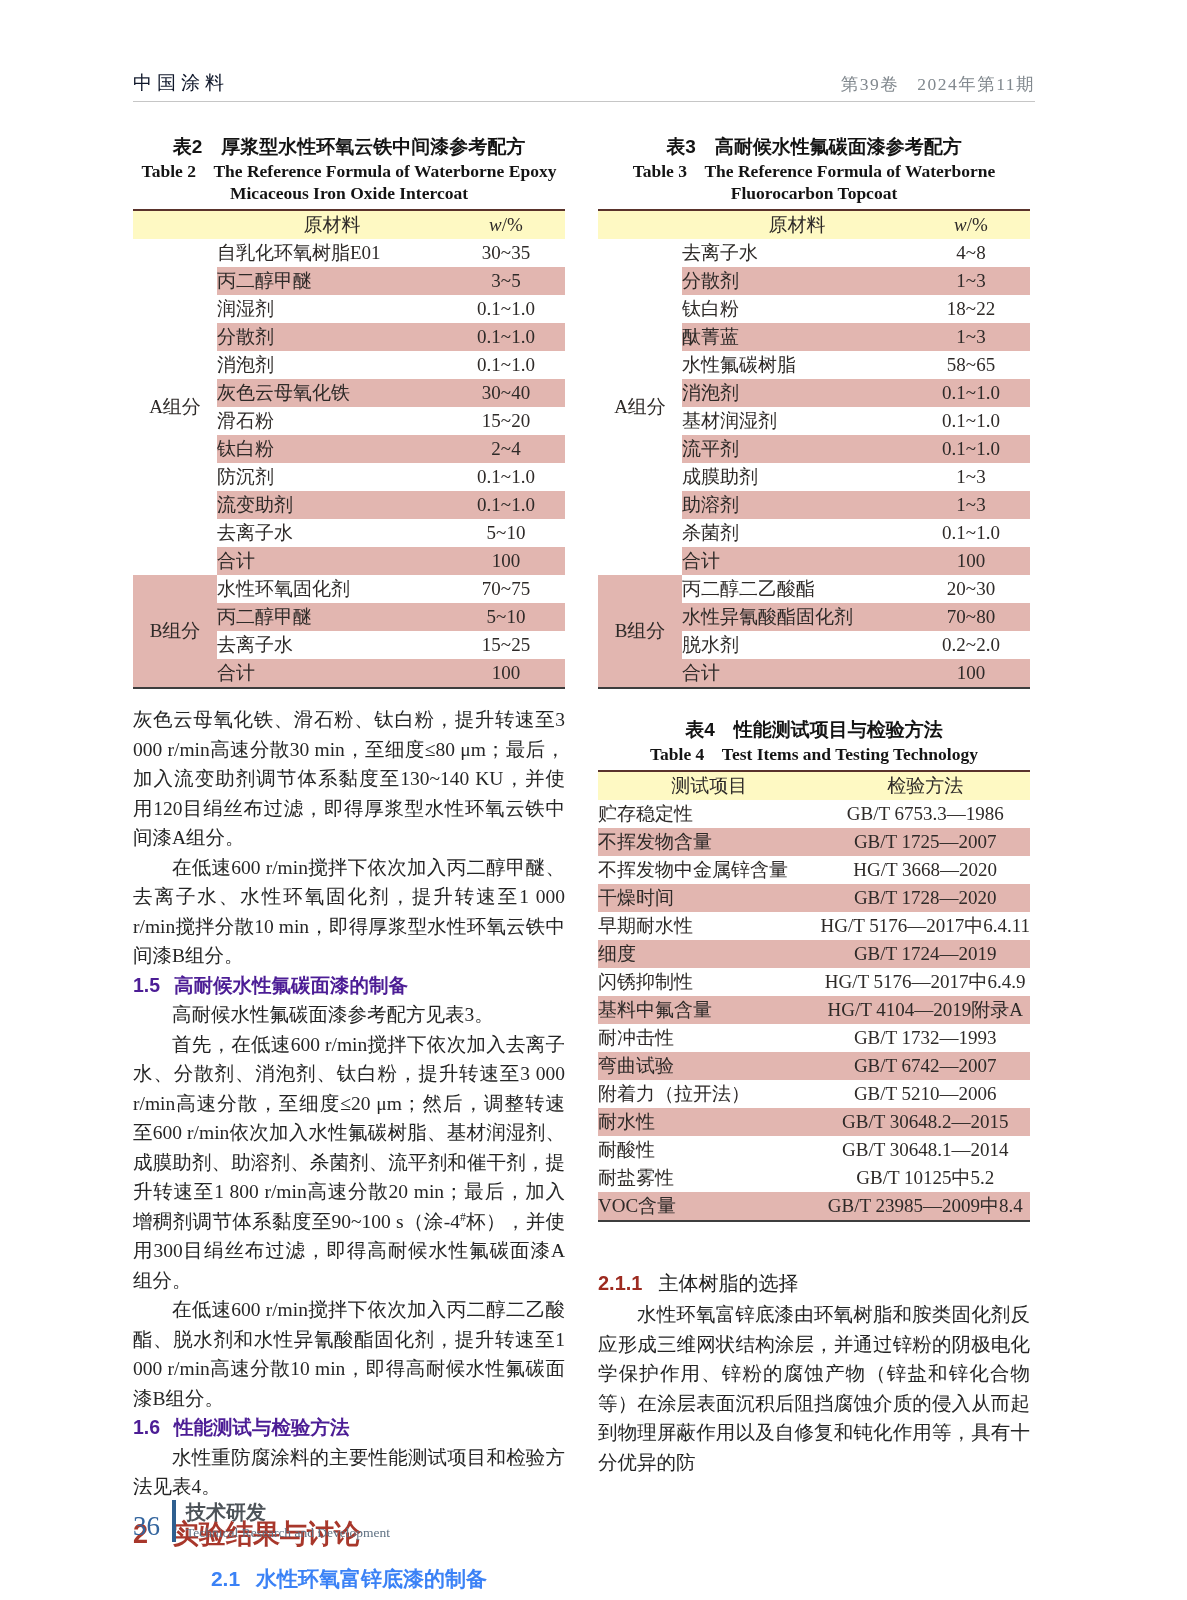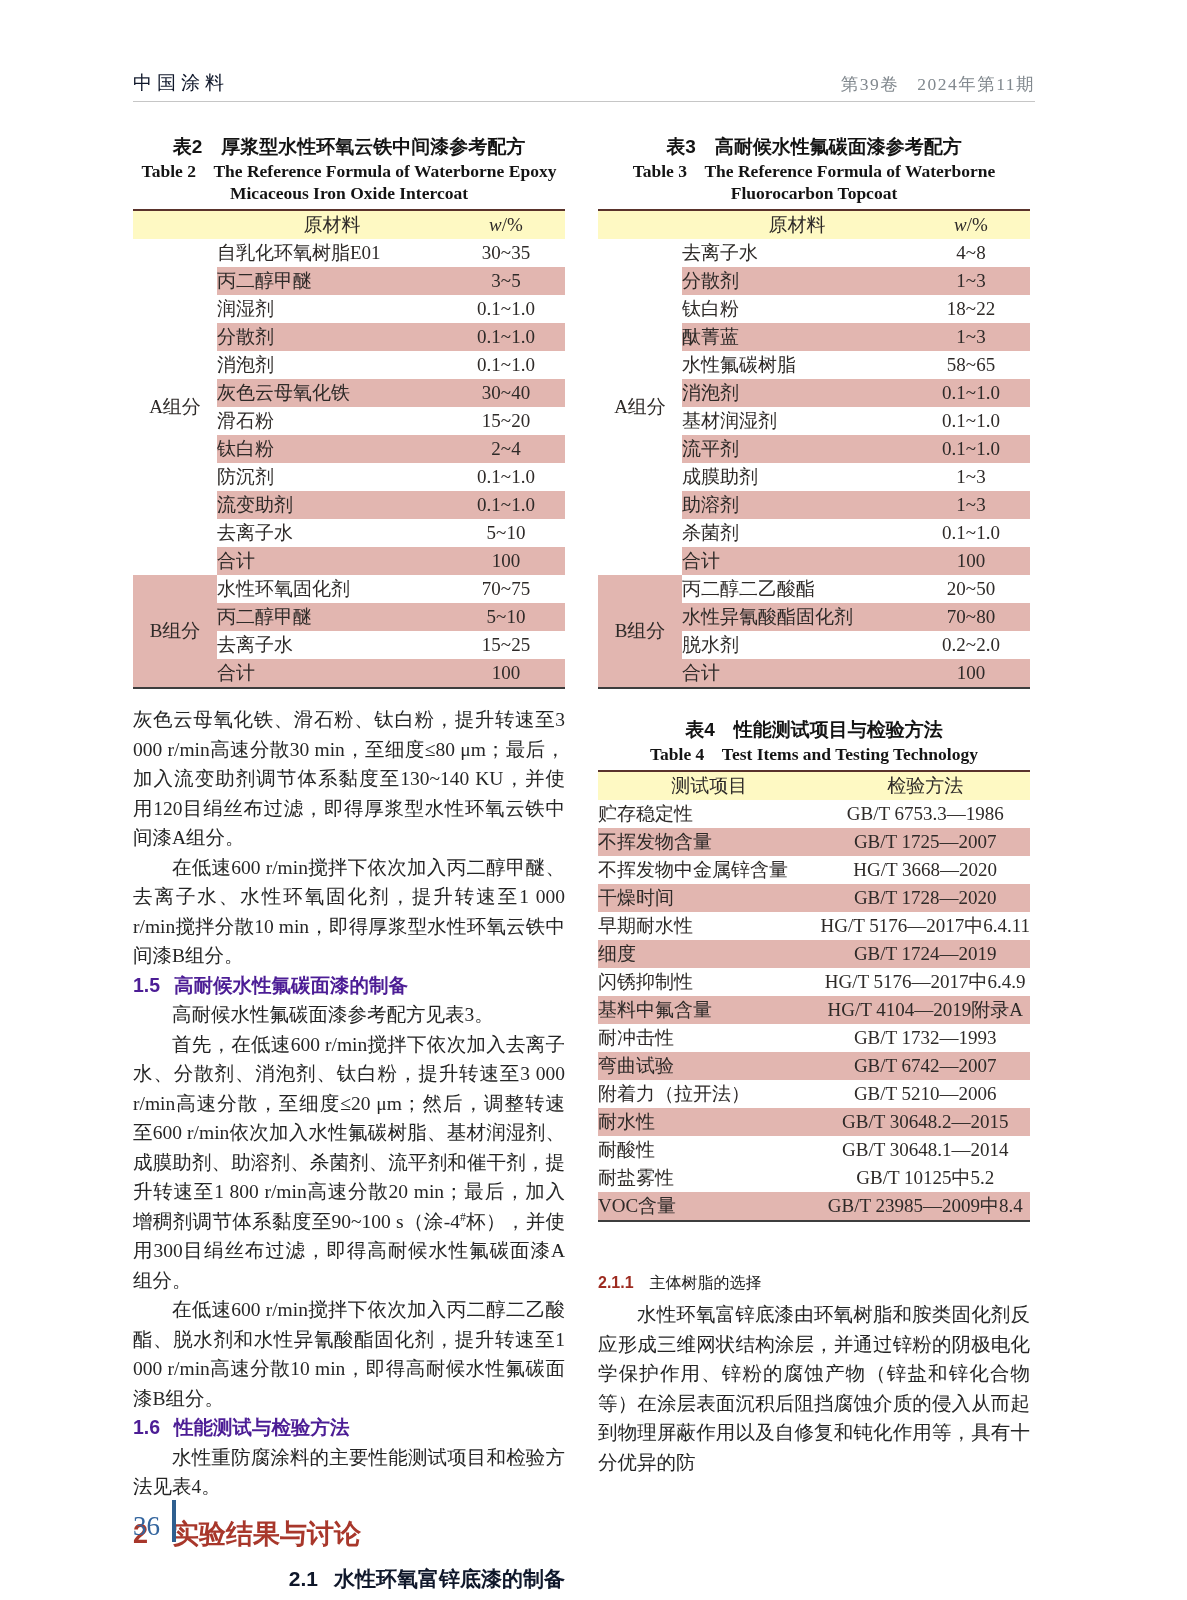--- a/index.html
+++ b/index.html
@@ -52,25 +52,25 @@
   .para{margin:0;text-indent:2em;}
   .para.first{text-indent:0;}
   .supmark{vertical-align:super;font-size:0.6em;line-height:0;}
   .h3{margin:0;font-family:"Liberation Sans","DejaVu Sans",sans-serif;font-weight:700;
       color:#4c1d95;font-size:19.5px;line-height:29.5px;text-align:left;text-indent:0;}
   .h3 .num{margin-right:14px;}
   .h1big{margin:14px 0 12px;font-family:"Liberation Sans","DejaVu Sans",sans-serif;font-weight:700;
       color:#a8372b;font-size:27px;line-height:36px;text-indent:0;text-align:left;}
   .h1big .num{margin-right:24px;}
   .h2sub{margin:4px 0 0;font-family:"Liberation Sans","DejaVu Sans",sans-serif;font-weight:700;
-      color:#0f172a;font-size:21px;line-height:30px;text-indent:0;text-align:right;}
+      color:#3b82f6;font-size:21px;line-height:30px;text-indent:0;text-align:center;}
   .h2sub .num{margin-right:16px;}
   .t4block{margin-top:28px;}
   .sec211{margin-top:46px;}
-  .h4{margin:0 0 2px;font-size:16px;line-height:30px;text-indent:0;text-align:left;}
+  .h4{margin:0 0 2px;font-size:20px;line-height:30px;text-indent:0;text-align:left;}
   .h4 .num{font-family:"Liberation Sans","DejaVu Sans",sans-serif;font-weight:700;color:#9d2b20;margin-right:16px;}
   .h4 .ttl{color:#222222;}
   
   .page-footer{position:absolute;left:133px;top:1500px;display:flex;align-items:stretch;height:42px;}
   .pgnum{font-size:27px;color:#33659e;align-self:flex-end;margin-right:12px;line-height:32px;}
   .vbar{width:4px;background:#2e5f8f;margin-right:10px;}
   .fcol{display:flex;flex-direction:column;justify-content:center;}
   .fcn{font-family:"Liberation Sans","DejaVu Sans",sans-serif;font-weight:700;font-size:20px;color:#4d5358;line-height:23px;}
   .fen{font-size:13.5px;color:#5f7183;line-height:17px;}
 </style>
@@ -245,21 +245,21 @@
             <td class="matcell">杀菌剂</td>
             <td class="val">0.1~1.0</td>
           </tr>
           <tr>
             <td class="matcell stripe">合计</td>
             <td class="val stripe">100</td>
           </tr>
           <tr>
             <td class="gcol stripe" rowspan="4">B组分</td>
             <td class="matcell">丙二醇二乙酸酯</td>
-            <td class="val">20~50</td>
+            <td class="val">20~30</td>
           </tr>
           <tr>
             <td class="matcell stripe">水性异氰酸酯固化剂</td>
             <td class="val stripe">70~80</td>
           </tr>
           <tr>
             <td class="matcell">脱水剂</td>
             <td class="val">0.2~2.0</td>
           </tr>
           <tr>
@@ -349,13 +349,17 @@
     </p>
     <div class="bodytext" style="margin-top:0;">
       <p class="para">水性环氧富锌底漆由环氧树脂和胺类固化剂反应形成三维网状结构涂层，并通过锌粉的阴极电化学保护作用、锌粉的腐蚀产物（锌盐和锌化合物等）在涂层表面沉积后阻挡腐蚀介质的侵入从而起到物理屏蔽作用以及自修复和钝化作用等，具有十分优异的防</p>
     </div>
   </div>
 </div>
 
 <div class="page-footer">
   <span class="pgnum">36</span>
   <span class="vbar"></span>
+  <span class="fcol">
+    <span class="fcn">技术研发</span>
+    <span class="fen">Technical Research and Development</span>
+  </span>
 </div>
 
 </body></html>

